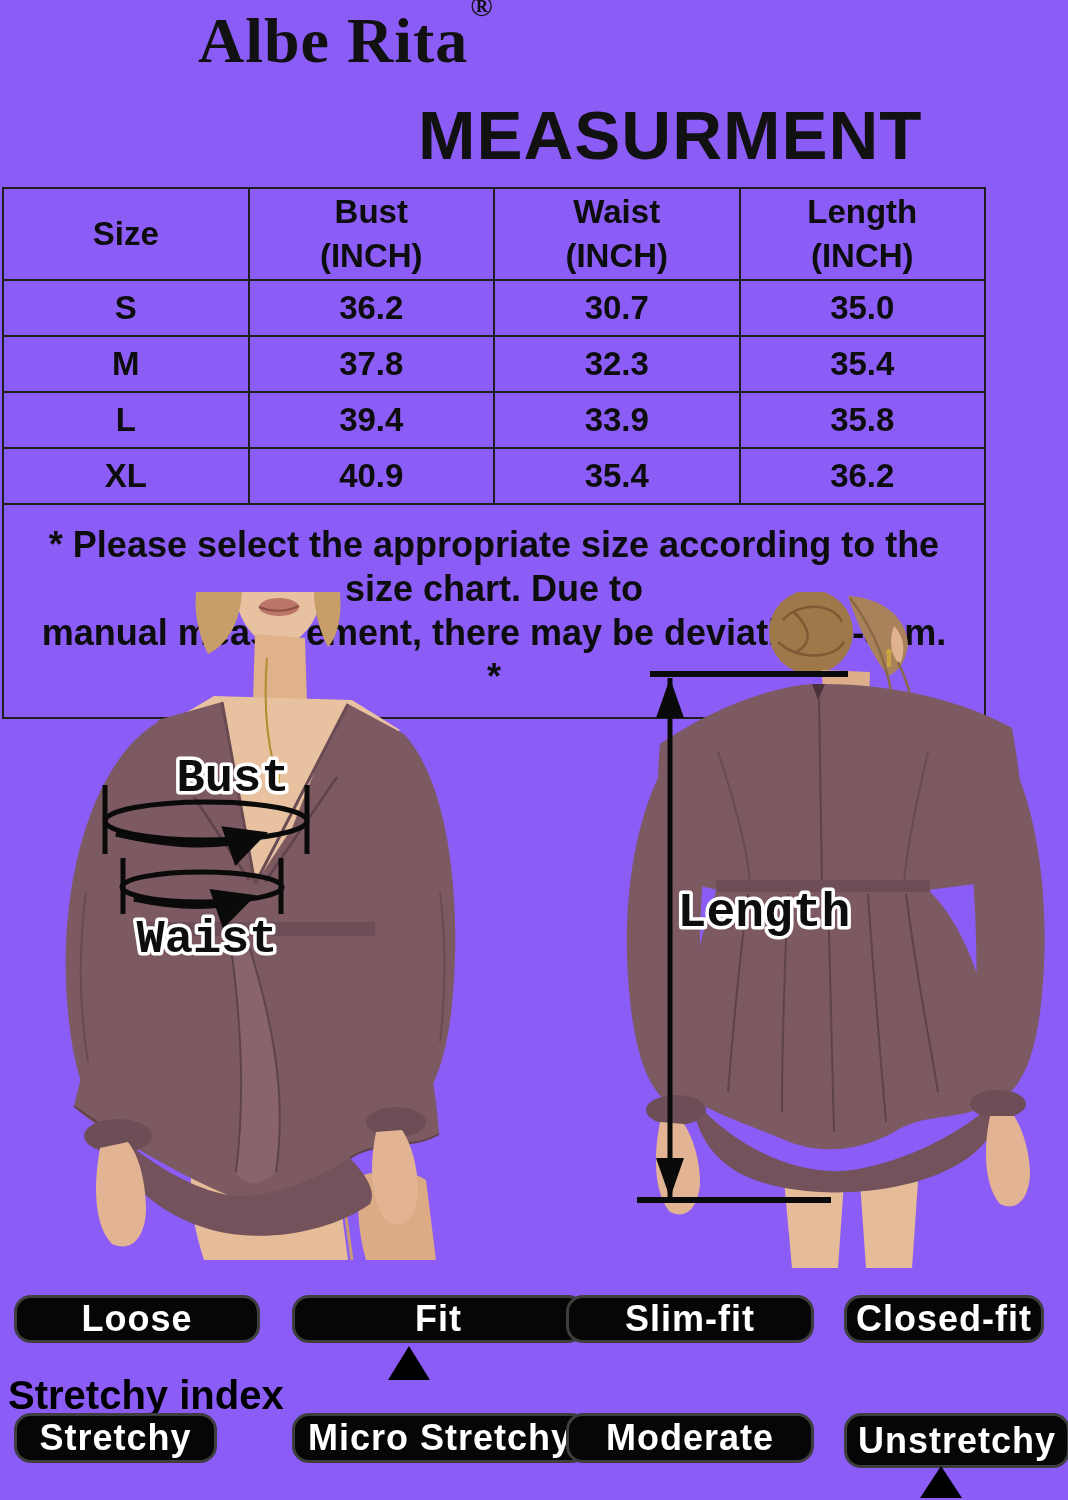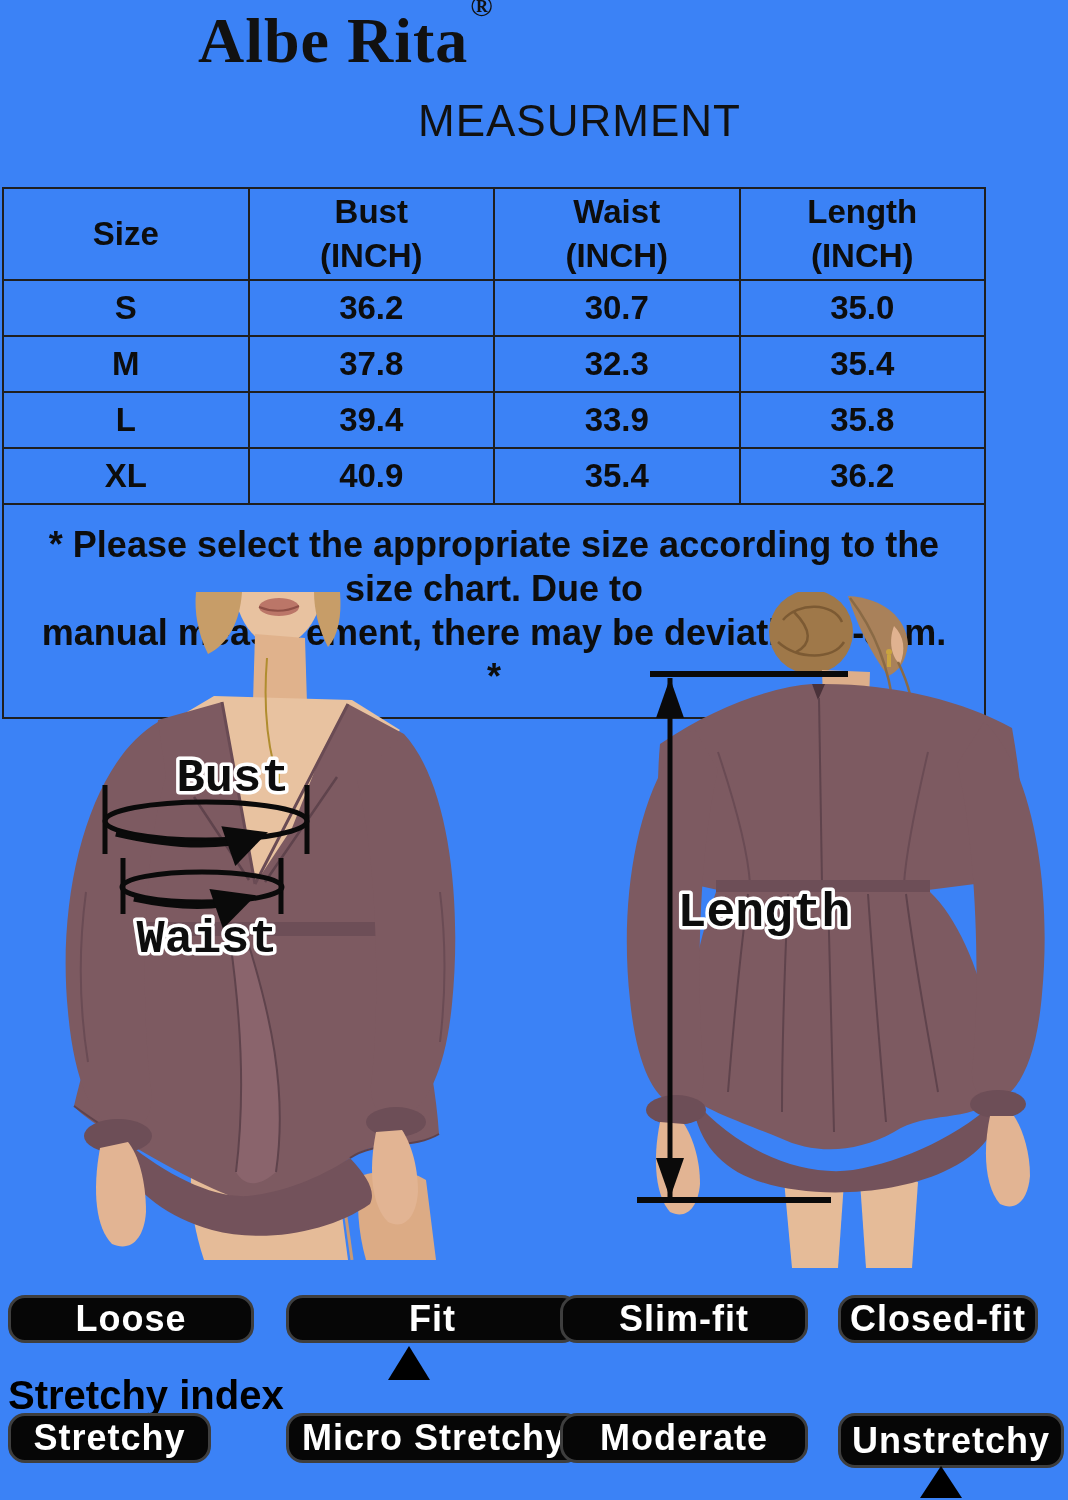--- a/index.html
+++ b/index.html
@@ -1,44 +1,44 @@
 <!DOCTYPE html>
 <html><head>
 <meta charset="utf-8">
 <style>
   html,body{margin:0;padding:0;background:#fff;}
-  #page{position:relative;width:1068px;height:1500px;background:#3b82f6;overflow:hidden;
+  #page{position:relative;width:1068px;height:1500px;background:#8b5cf6;overflow:hidden;
         font-family:"Liberation Sans",sans-serif;color:#0d0d0d;}
 
   
   .brand{position:absolute;left:198px;top:4px;font-family:"Liberation Serif",serif;
          font-weight:bold;font-size:64px;letter-spacing:1px;color:#111;}
   .brand sup{font-size:30px;position:relative;top:-24px;left:2px;font-weight:bold;}
-  .page-title{position:absolute;left:418px;top:96px;font-weight:normal;font-size:44px;
+  .page-title{position:absolute;left:418px;top:96px;font-weight:bold;font-size:69px;
               letter-spacing:1px;color:#111;}
 
   
   table.size-table{position:absolute;left:2px;top:187px;width:984px;border-collapse:collapse;
                    table-layout:fixed;text-align:center;}
   .size-table th,.size-table td{border:2px solid #1f1f1f;font-weight:bold;color:#0d0d0d;
                                 padding:0;vertical-align:middle;}
   .size-table th{height:90px;font-size:33px;line-height:1.32;}
   .size-table td{height:54px;font-size:33px;}
   .size-table tr.note-row td{height:86px;font-size:36px;line-height:44px;padding:18px 28px;}
 
   
   svg.fig{position:absolute;}
   .measure-label{font-family:"Liberation Mono","DejaVu Sans Mono",monospace;font-weight:bold;
                  fill:#0d0d0d;stroke:#ffffff;stroke-width:7;paint-order:stroke;stroke-linejoin:round;}
 
   
   .index-heading{position:absolute;left:8px;font-weight:bold;font-size:40px;color:#000;}
   .pill-btn{position:absolute;height:48px;background:#060606;border:3px solid #3e3e3e;
             border-radius:17px;color:#fff;display:flex;align-items:center;justify-content:center;
-            font-weight:bold;font-size:36px;box-sizing:border-box;letter-spacing:1px;}
+            font-weight:bold;font-size:36px;box-sizing:border-box;letter-spacing:1px;margin-left:6px;}
   .tri{position:absolute;width:0;height:0;border-left:21px solid transparent;
        border-right:21px solid transparent;border-bottom:34px solid #000;}
 </style>
 </head>
 <body>
 
 <div id="page">
 
   <div class="brand"><span>Albe Rita</span><sup>®</sup></div>
   <div class="page-title">MEASURMENT</div>

